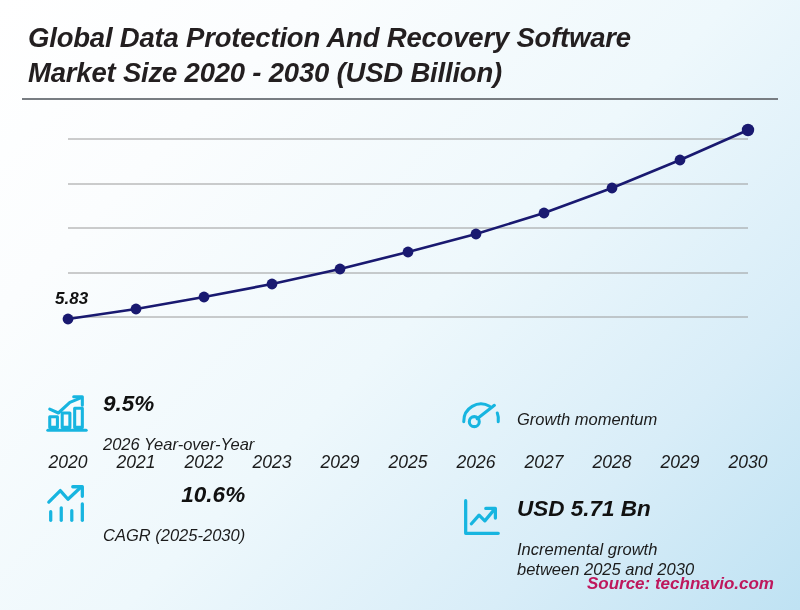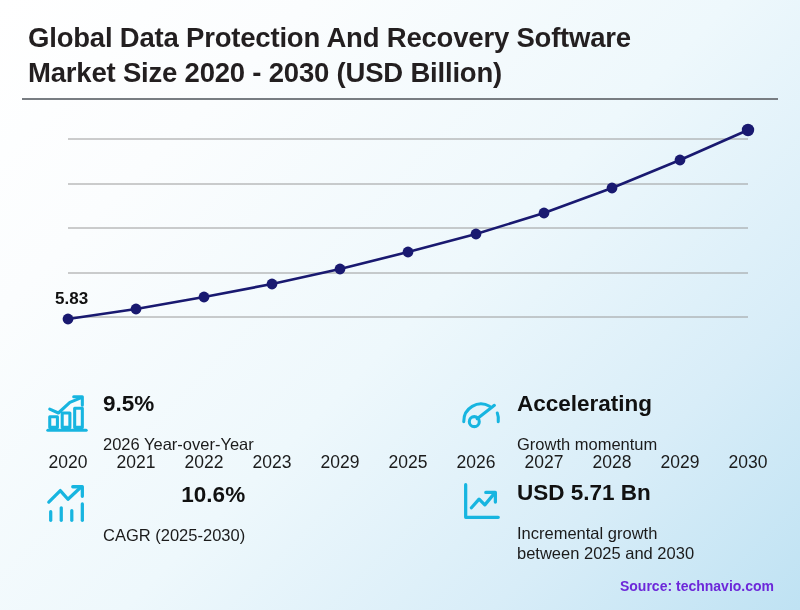--- a/index.html
+++ b/index.html
@@ -3,21 +3,21 @@
 <meta charset="utf-8">
 <title>Global Data Protection And Recovery Software Market Size</title>
 <style>
   html, body { margin:0; padding:0; }
   body {
     width:800px; height:610px;
     font-family:"Liberation Sans", sans-serif;
     background: linear-gradient(135deg, #ffffff 0%, #fbfdfe 22%, #eef8fc 52%, #d8edf8 78%, #bfe2f3 100%);
     overflow:hidden; position:relative;
   }
-  #infographic { position:absolute; inset:0; }
+  #infographic { position:absolute; inset:0;font-style:italic; }
 
   
   .title-block { position:absolute; left:28px; top:20px; width:760px; }
   .title-line {
     font-size:27.5px; font-weight:bold; color:#231f20;
     line-height:1.28; letter-spacing:-0.2px; white-space:nowrap;
   }
   .title-rule {
     position:absolute; left:22px; top:98px; width:756px; height:2px;
     background:#787d82;
@@ -51,26 +51,26 @@
     font-size:22.5px; font-weight:bold; color:#111111;
     line-height:1.12; white-space:nowrap;
   }
   .stat-caption {
     font-size:16.5px; color:#1b1b1b; line-height:1.2;
     margin-top:19px; white-space:pre-line;
   }
   .stat-a { left:44px;  top:6px;  }
   .stat-b { left:44px;  top:97px;text-align:right; }
   .stat-c { left:458px; top:6px;  }
-  .stat-d { left:458px; top:95px; }
+  .stat-d { left:458px; top:111px; }
 
   
   .source {
     position:absolute; right:26px; bottom:16px;
-    font-size:14px; font-weight:bold; color:#6d28d9;
+    font-size:17px; font-weight:bold; color:#be185d;
   }
 </style>
 </head>
 <body>
 
 <div id="infographic">
 
   <div class="title-block">
     <div class="title-line">Global Data Protection And Recovery Software</div>
     <div class="title-line">Market Size 2020 - 2030 (USD Billion)</div>
@@ -157,21 +157,20 @@
     <div class="stat stat-c">
       <span class="stat-icon">
         <svg viewBox="0 0 48 48" fill="none" stroke="#17b5e0" stroke-width="3.2" stroke-linecap="round" stroke-linejoin="round">
           <path d="M6 33 A18 18 0 0 1 33 17"></path>
           <path d="M41 24 A18 18 0 0 1 42 33"></path>
           <path d="M20 30 L38 16"></path>
           <circle cx="17" cy="33" r="5.2"></circle>
         </svg>
       </span>
       <span class="stat-text">
-        <span class="stat-value">Accelerating</span>
         <span class="stat-caption" style="display:block">Growth momentum</span>
       </span>
     </div>
 
     <div class="stat stat-d">
       <span class="stat-icon">
         <svg viewBox="0 0 48 48" fill="none" stroke="#17b5e0" stroke-width="3.4" stroke-linecap="round" stroke-linejoin="round">
           <path d="M8 6 L8 40 L42 40"></path>
           <path d="M14 30 L22 21 L28 27 L38 15"></path>
           <path d="M29 14 L39 14 L39 24"></path>

